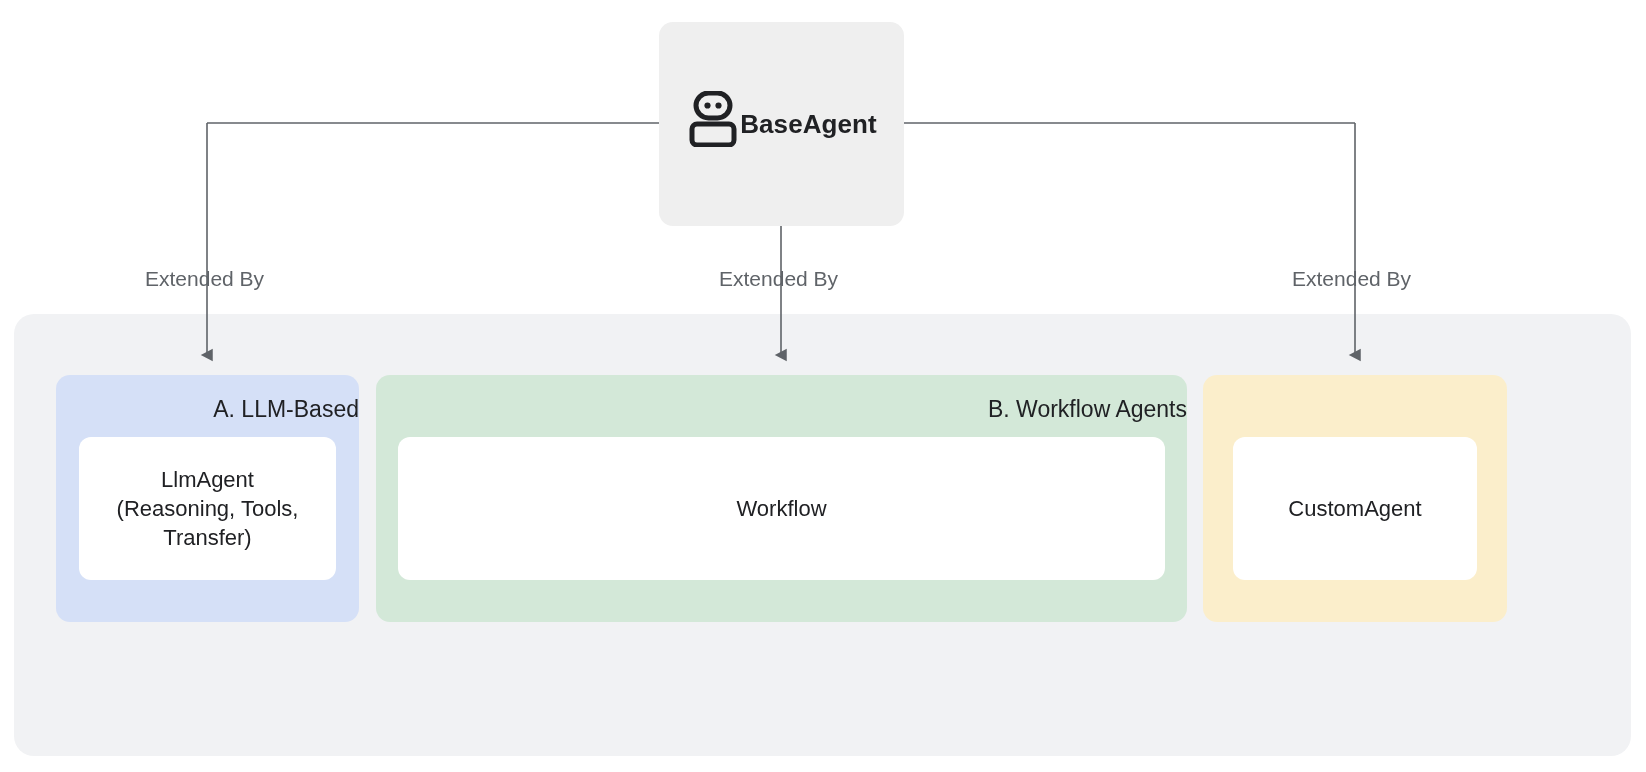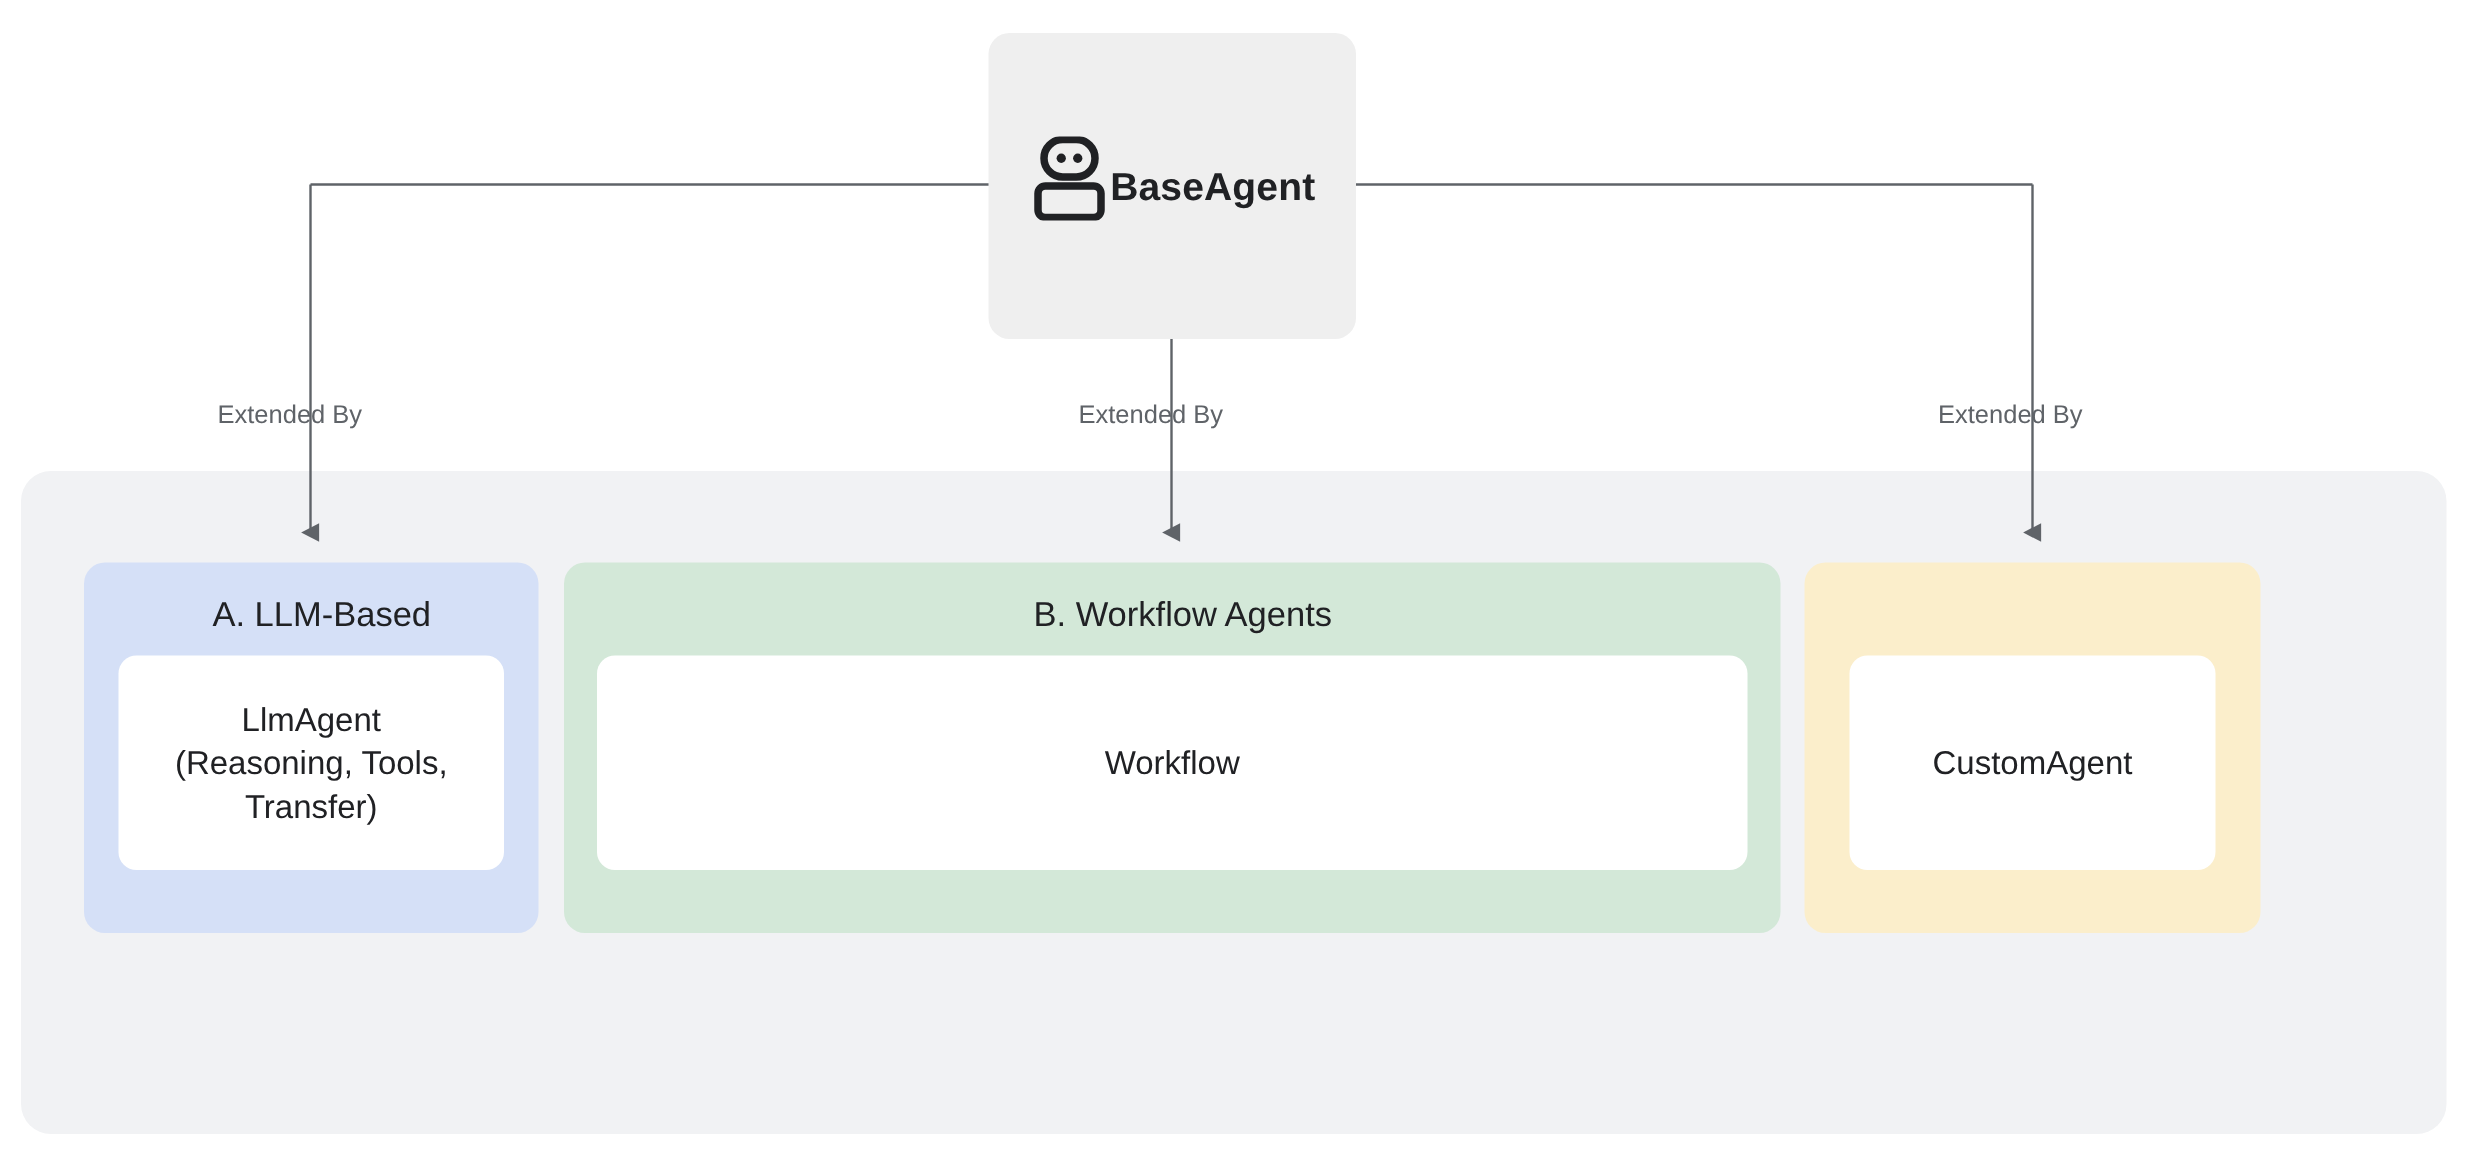--- a/index.html
+++ b/index.html
@@ -54,21 +54,21 @@
     top: 0;
     width: 1646px;
     height: 772px;
     z-index: 2;
     pointer-events: none;
   }
 
   
   .edge-label {
     position: absolute;
-    font-size: 17px;
+    font-size: 21px;
     color: #5f6368;
     white-space: nowrap;
     z-index: 5;
     background: transparent;
   }
   .edge-label.left   { left: 145px;  top: 267px; }
   .edge-label.middle { left: 719px;  top: 267px; }
   .edge-label.right  { left: 1292px; top: 267px; }
 
   
@@ -102,21 +102,21 @@
   }
   .panel-llm      { left: 56px;   width: 303px;  background: #d5e0f7; }
   .panel-workflow { left: 376px;  width: 811px;  background: #d3e8d8; }
   .panel-custom   { left: 1203px; width: 304px;  background: #fbeecb; }
 
   .panel-title {
     position: absolute;
     left: 14px;
     right: 0;
     top: 21px;
-    text-align: center;
+    text-align: right;
     font-size: 23px;
     color: #202124;
   }
 
   .card-row {
     position: absolute;
     left: 22px;
     right: 22px;
     top: 62px;
     bottom: 42px;

